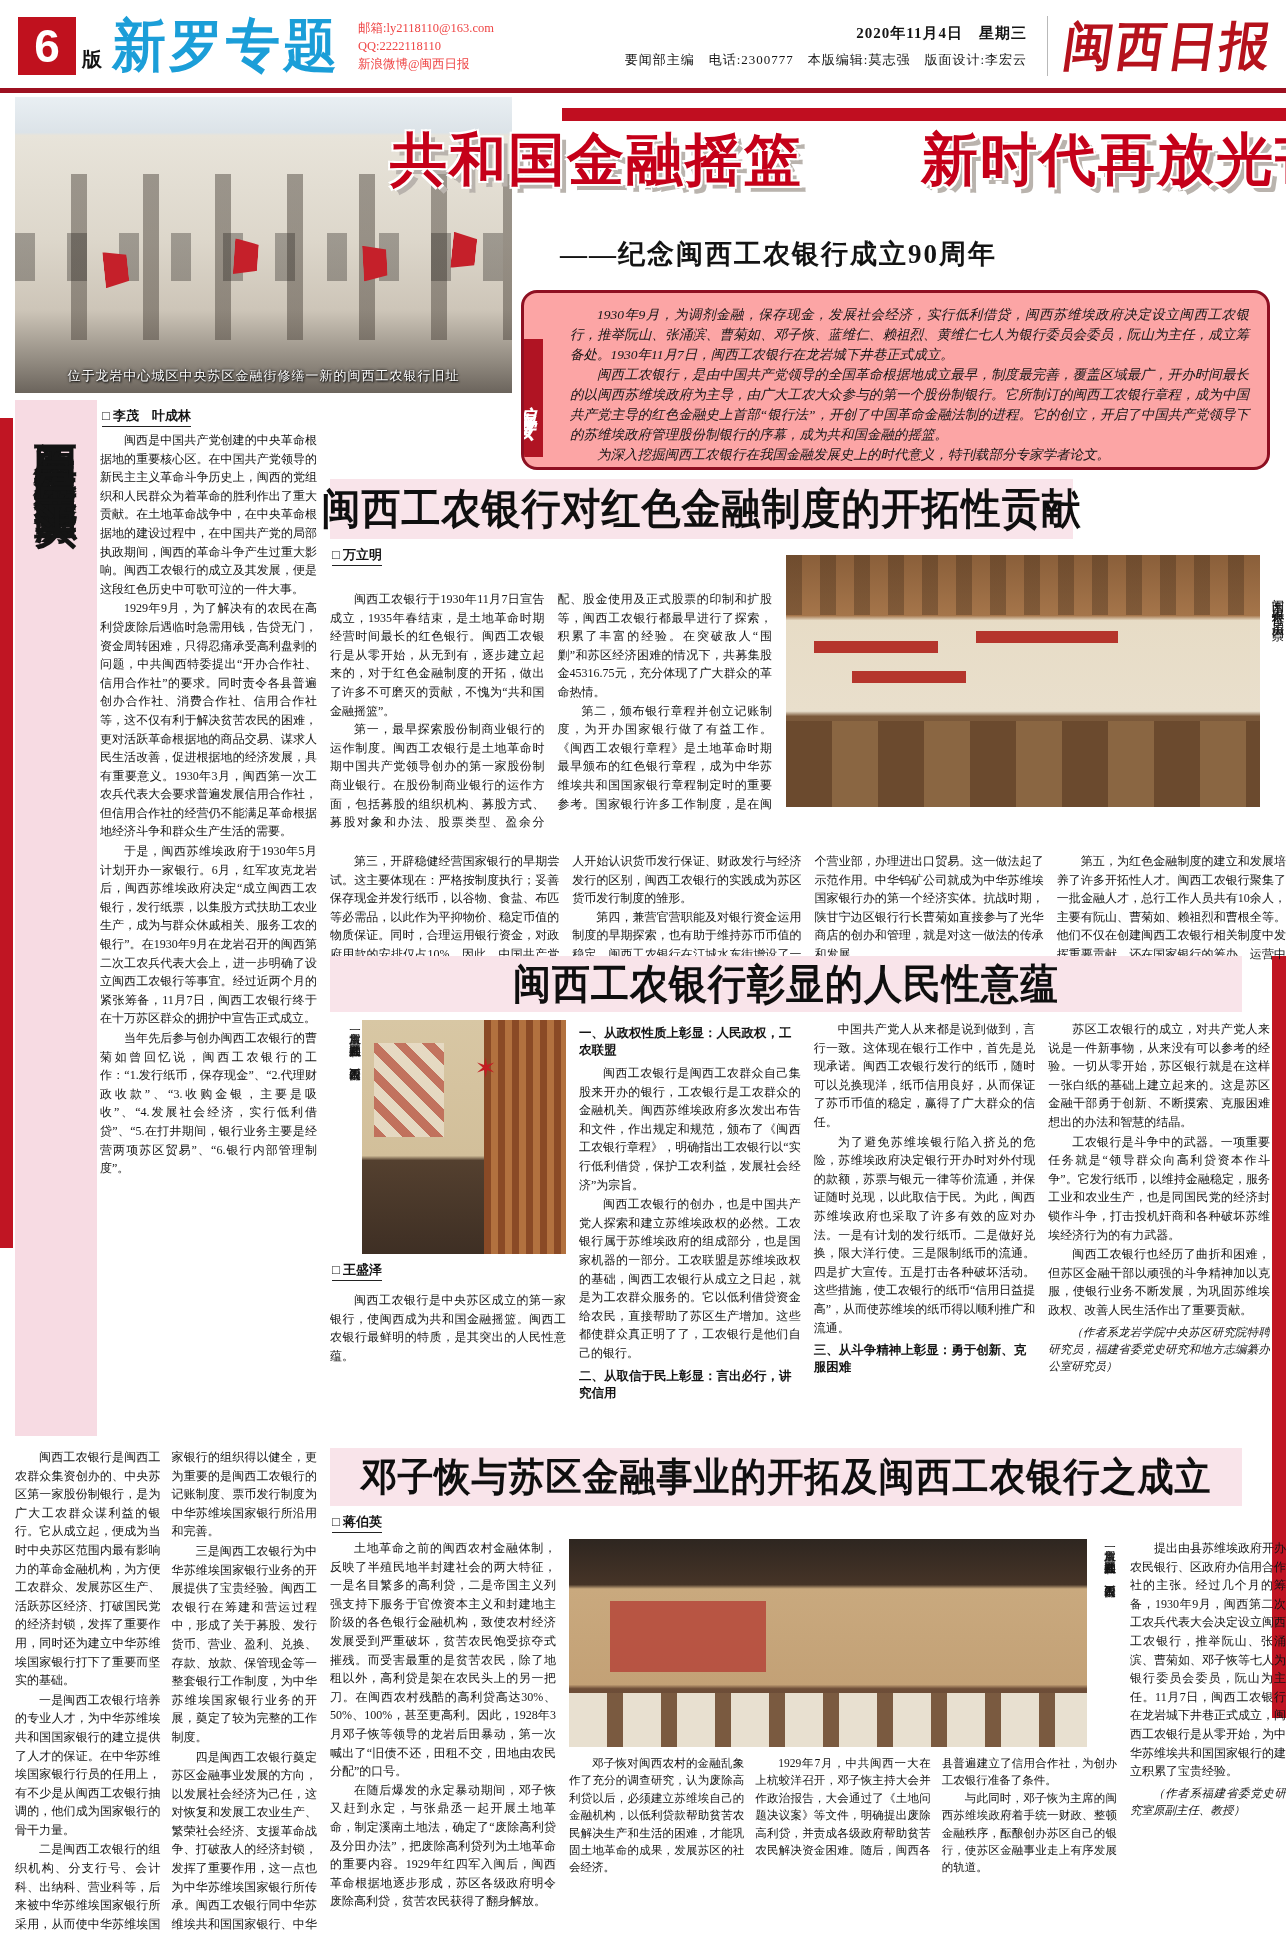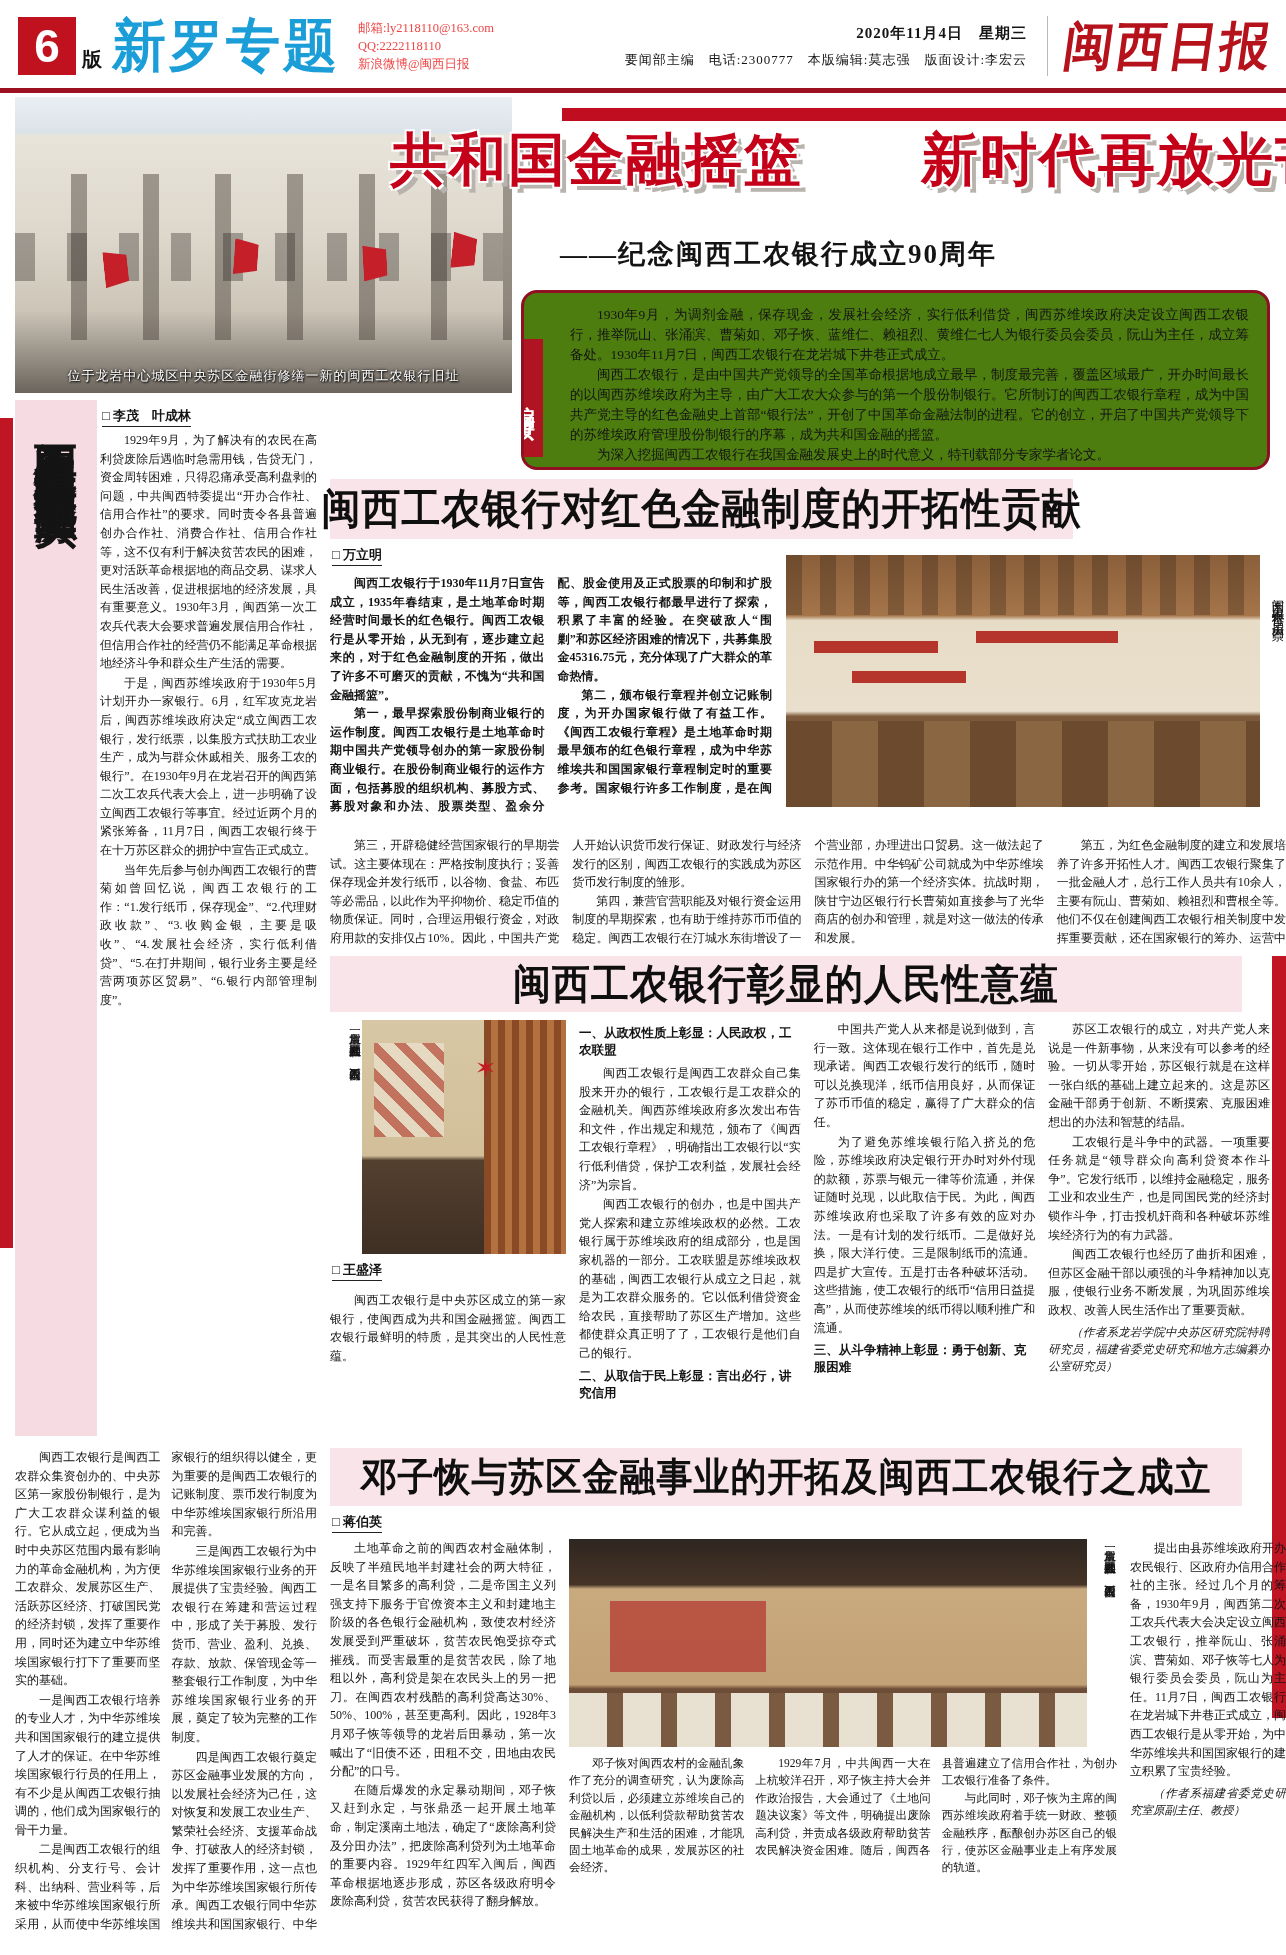--- a/index.html
+++ b/index.html
@@ -33,22 +33,22 @@
   .flag { position:absolute; width:24px; height:36px; background:#c5202a;
       clip-path:polygon(0 0,100% 14%,100% 86%,0 100%); }
   .photo-cap { position:absolute; left:0; right:0; bottom:8px; text-align:center; color:#fff; font-size:13px;
       letter-spacing:1px; text-shadow:0 0 3px #000,1px 1px 2px #000; }
   .bar-red-top { position:absolute; left:562px; top:108px; right:0; height:13px; background:#c00e20; }
   .headline { position:absolute; left:390px; top:122px; width:896px; text-align:center; font-size:57px;
       font-weight:900; color:#c50019; letter-spacing:2px; white-space:nowrap;
       text-shadow:-2px -2px 0 #fff,2px -2px 0 #fff,-2px 2px 0 #fff,2px 2px 0 #fff,6px 6px 0 #b9b3ad; }
   .subtitle { position:absolute; left:560px; top:236px; font-size:27px; font-weight:700; letter-spacing:2px; }
 
-  .editor-box { position:absolute; left:521px; top:290px; width:749px; height:180px; background:#4d7c0f;
-      border:3px solid #8e1022; border-radius:16px; padding:12px 18px 10px 46px; overflow:hidden; }
+  .editor-box { position:absolute; left:521px; top:290px; width:749px; height:180px; background:#fca5a5;
+      border:3px solid #8e1022; border-radius:16px; padding:12px 18px 10px 46px; overflow:hidden;font-style:italic; }
   .editor-tab { position:absolute; left:-19px; top:46px; width:38px; height:118px; background:#b01423; color:#fff;
       writing-mode:vertical-rl; text-orientation:upright; font-size:22px; font-weight:700;
       display:flex; align-items:center; justify-content:center; letter-spacing:6px; }
   .editor-box p { font-size:13.5px; line-height:20px; text-align:justify; text-indent:2em; }
 
   
   .band { background:#f9e4ea; display:flex; align-items:center; justify-content:center; }
   .a-title { font-weight:900; color:#0f0f0f; letter-spacing:1px; transform:scaleY(1.08); white-space:nowrap; }
   .author { display:inline-block; font-size:13px; font-weight:700; border-bottom:1.5px solid #222;
             padding-bottom:1px; margin:7px 0 4px 2px; }
@@ -76,21 +76,21 @@
   .a2 .a-title { font-size:39px; }
   .fig2 { position:absolute; top:76px; right:0; width:500px; height:252px; display:flex; }
   .photo { position:relative; overflow:hidden; flex:1; }
   .ph-int1 { background:linear-gradient(180deg,#8a5f3a 0%,#a5754a 24%,#e7dcc6 26%,#e9dfcc 62%,#7c5a3b 64%,#5d432c 100%); }
   .beam { position:absolute; left:0; right:0; top:0; height:24%;
           background:repeating-linear-gradient(90deg,rgba(60,40,24,0.35) 0 16px,transparent 16px 34px); }
   .banner { position:absolute; height:12px; background:#b5352c; }
   .shelfrow { position:absolute; left:0; right:0; bottom:0; height:34%;
           background:repeating-linear-gradient(90deg,#6b4a2e 0 46px,#8a6642 46px 92px); }
   .fig2 .vcap { width:26px; padding-top:34px; }
-  .a2 .cols2 { width:442px; height:252px; margin-top:4px; column-count:2; column-gap:13px; overflow:hidden;font-weight:bold; }
+  .a2 .cols2 { width:442px; height:252px; margin-top:20px; column-count:2; column-gap:13px; overflow:hidden; }
   .a2 .cols4 { margin-top:10px; height:128px; column-count:4; column-gap:13px; overflow:hidden; }
 
   
   .a3 { position:absolute; left:330px; top:956px; width:940px; height:488px; }
   .a3 .band { width:912px; height:56px; }
   .a3 .a-title { font-size:38px; }
   .a3 .content { display:flex; gap:13px; margin-top:8px; height:404px; overflow:hidden; }
   .figcol { width:236px; }
   .fig3 { display:flex; height:234px; }
   .vcap3 { width:32px; writing-mode:vertical-rl; text-orientation:upright; font-size:11.5px; line-height:15px;
@@ -171,20 +171,21 @@
   <div class="edgebar-left"></div>
   <div class="edgebar-right"></div>
 
   <div class="rail">
     <div class="rail-top">
       <div class="vstrip">
         <div class="vtitle">闽西工农银行是中国人民银行红色历史的重要源头</div>
       </div>
       <div class="rail-col">
         <span class="author">□ 李茂　叶成林</span>
+        <p class="bt">闽西是中国共产党创建的中央革命根据地的重要核心区。在中国共产党领导的新民主主义革命斗争历史上，闽西的党组织和人民群众为着革命的胜利作出了重大贡献。在土地革命战争中，在中央革命根据地的建设过程中，在中国共产党的局部执政期间，闽西的革命斗争产生过重大影响。闽西工农银行的成立及其发展，便是这段红色历史中可歌可泣的一件大事。</p>
         <p class="bt">1929年9月，为了解决有的农民在高利贷废除后遇临时急需用钱，告贷无门，资金周转困难，只得忍痛承受高利盘剥的问题，中共闽西特委提出“开办合作社、信用合作社”的要求。同时责令各县普遍创办合作社、消费合作社、信用合作社等，这不仅有利于解决贫苦农民的困难，更对活跃革命根据地的商品交易、谋求人民生活改善，促进根据地的经济发展，具有重要意义。1930年3月，闽西第一次工农兵代表大会要求普遍发展信用合作社，但信用合作社的经营仍不能满足革命根据地经济斗争和群众生产生活的需要。</p>
         <p class="bt">于是，闽西苏维埃政府于1930年5月计划开办一家银行。6月，红军攻克龙岩后，闽西苏维埃政府决定“成立闽西工农银行，发行纸票，以集股方式扶助工农业生产，成为与群众休戚相关、服务工农的银行”。在1930年9月在龙岩召开的闽西第二次工农兵代表大会上，进一步明确了设立闽西工农银行等事宜。经过近两个月的紧张筹备，11月7日，闽西工农银行终于在十万苏区群众的拥护中宣告正式成立。</p>
         <p class="bt">当年先后参与创办闽西工农银行的曹菊如曾回忆说，闽西工农银行的工作：“1.发行纸币，保存现金”、“2.代理财政收款”、“3.收购金银，主要是吸收”、“4.发展社会经济，实行低利借贷”、“5.在打井期间，银行业务主要是经营两项苏区贸易”、“6.银行内部管理制度”。</p>
       </div>
     </div>
     <div class="rail-bottom">
       <p class="bt">闽西工农银行是闽西工农群众集资创办的、中央苏区第一家股份制银行，是为广大工农群众谋利益的银行。它从成立起，便成为当时中央苏区范围内最有影响力的革命金融机构，为方便工农群众、发展苏区生产、活跃苏区经济、打破国民党的经济封锁，发挥了重要作用，同时还为建立中华苏维埃国家银行打下了重要而坚实的基础。</p>
       <p class="bt">一是闽西工农银行培养的专业人才，为中华苏维埃共和国国家银行的建立提供了人才的保证。在中华苏维埃国家银行行员的任用上，有不少是从闽西工农银行抽调的，他们成为国家银行的骨干力量。</p>
       <p class="bt">二是闽西工农银行的组织机构、分支行号、会计科、出纳科、营业科等，后来被中华苏维埃国家银行所采用，从而使中华苏维埃国家银行的组织得以健全，更为重要的是闽西工农银行的记账制度、票币发行制度为中华苏维埃国家银行所沿用和完善。</p>
       <p class="bt">三是闽西工农银行为中华苏维埃国家银行业务的开展提供了宝贵经验。闽西工农银行在筹建和营运过程中，形成了关于募股、发行货币、营业、盈利、兑换、存款、放款、保管现金等一整套银行工作制度，为中华苏维埃国家银行业务的开展，奠定了较为完整的工作制度。</p>

